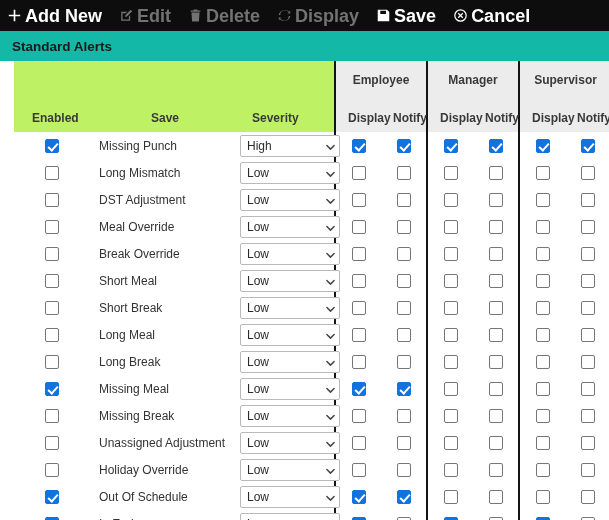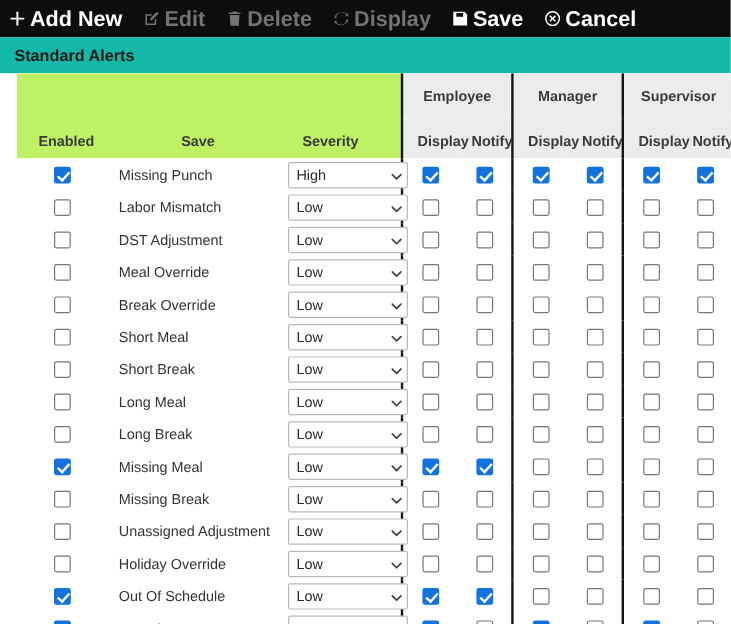--- a/index.html
+++ b/index.html
@@ -274,21 +274,21 @@
               </span></span></td>
           <td class="bl"><span class="cb on"></span></td>
           <td><span class="cb on"></span></td>
           <td class="bl"><span class="cb on"></span></td>
           <td><span class="cb on"></span></td>
           <td class="bl"><span class="cb on"></span></td>
           <td><span class="cb on"></span></td>
         </tr>
         <tr>
           <td><span class="cb"></span></td>
-          <td class="name">Labor Mismatch</td>
+          <td class="name">Long Mismatch</td>
           <td class="sev"><span class="sev-cell"><select class="sev-select"><option>Low</option><option>Medium</option><option>High</option></select><span class="sev-arrow">
                 <svg viewBox="0 0 10 7" width="9" height="7">
                   <path d="M1 1.3 5 5.3 9 1.3" stroke="#444" stroke-width="1.6" fill="none" stroke-linecap="round" stroke-linejoin="round"></path>
                 </svg>
               </span></span></td>
           <td class="bl"><span class="cb"></span></td>
           <td><span class="cb"></span></td>
           <td class="bl"><span class="cb"></span></td>
           <td><span class="cb"></span></td>
           <td class="bl"><span class="cb"></span></td>

